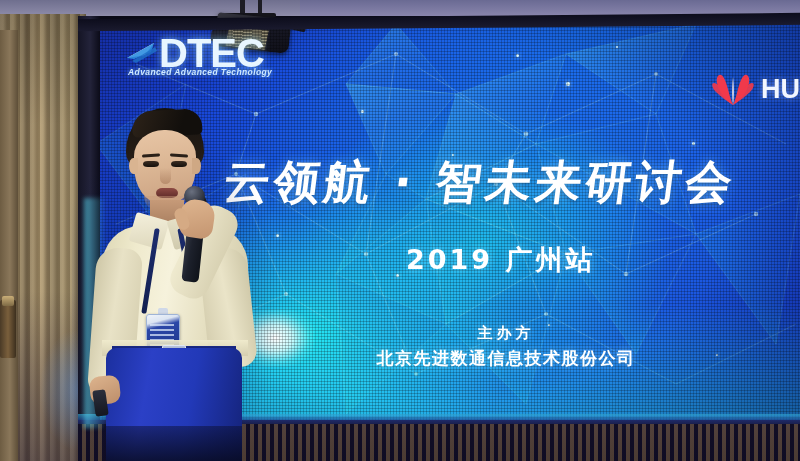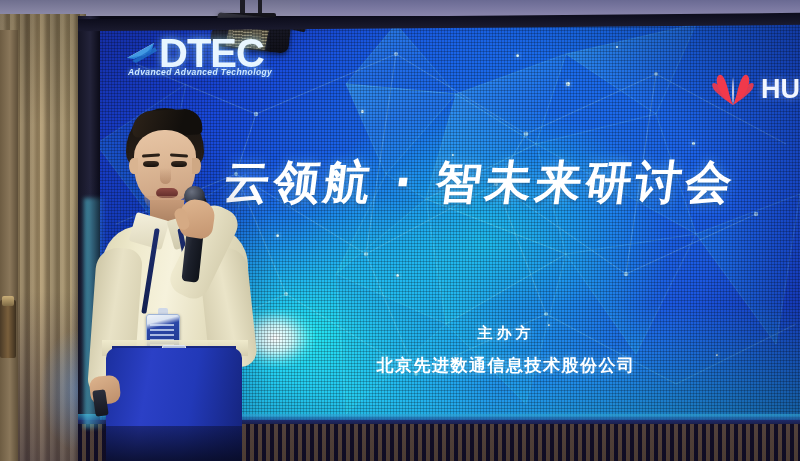--- a/index.html
+++ b/index.html
@@ -203,21 +203,21 @@
     text-shadow:0 0 10px rgba(130,225,255,.6);
   }
   .org-block{
     position:absolute;left:150px;top:300px;width:520px;z-index:7;
     text-align:center;
     font-family:"DejaVu Sans","Liberation Sans",sans-serif;
     color:#ffffff;
   }
   .org-label{font-size:15px;font-weight:700;letter-spacing:4px;
              text-shadow:0 0 8px rgba(140,225,255,.6);}
-  .org-line{font-size:17px;font-weight:700;letter-spacing:1.5px;margin-top:11px;
+  .org-line{font-size:17px;font-weight:700;letter-spacing:1.5px;margin-top:4px;
             text-shadow:0 0 8px rgba(140,225,255,.6);}
 
   
   .slats{
     position:absolute;left:78px;top:424px;width:722px;height:37px;z-index:8;
     background:
       repeating-linear-gradient(90deg,
         rgba(15,12,35,.92) 0px, rgba(15,12,35,.92) 4px,
         rgba(120,96,60,.55) 4px, rgba(120,96,60,.55) 8px),
       linear-gradient(180deg,#241c3c 0%,#150f28 100%);
@@ -494,20 +494,21 @@
           <path d="M25 33 C33 28 39 20 41 11 C42 6 40 2 37 3 C34 4 32 10 30 17 C28.5 23 27 29 25 33 Z"></path>
           <path d="M25 33 C19 29 13 25 8 20 C4 16 3 11 6 11 C9 11 13 15 17 21 C20 25 23 30 25 33 Z" opacity=".92"></path>
           <path d="M25 33 C31 29 37 25 42 20 C46 16 47 11 44 11 C41 11 37 15 33 21 C30 25 27 30 25 33 Z" opacity=".92"></path>
         </g>
         <path d="M25 33 C24 26 24 14 25 5 C26 14 26 26 25 33 Z" fill="#fdf0f2"></path>
       </svg>
       <span class="hw-word">HUA</span>
     </div>
 
     <div class="title-main">云领航 · 智未来研讨会</div>
+    <div class="title-sub">2019 广州站</div>
 
     <div class="org-block">
       <div class="org-label">主办方</div>
       <div class="org-line">北京先进数通信息技术股份公司</div>
     </div>
   </div>
 
   <div class="screen-frame-edge"></div>
   <div class="screen-top-edge"></div>
 

